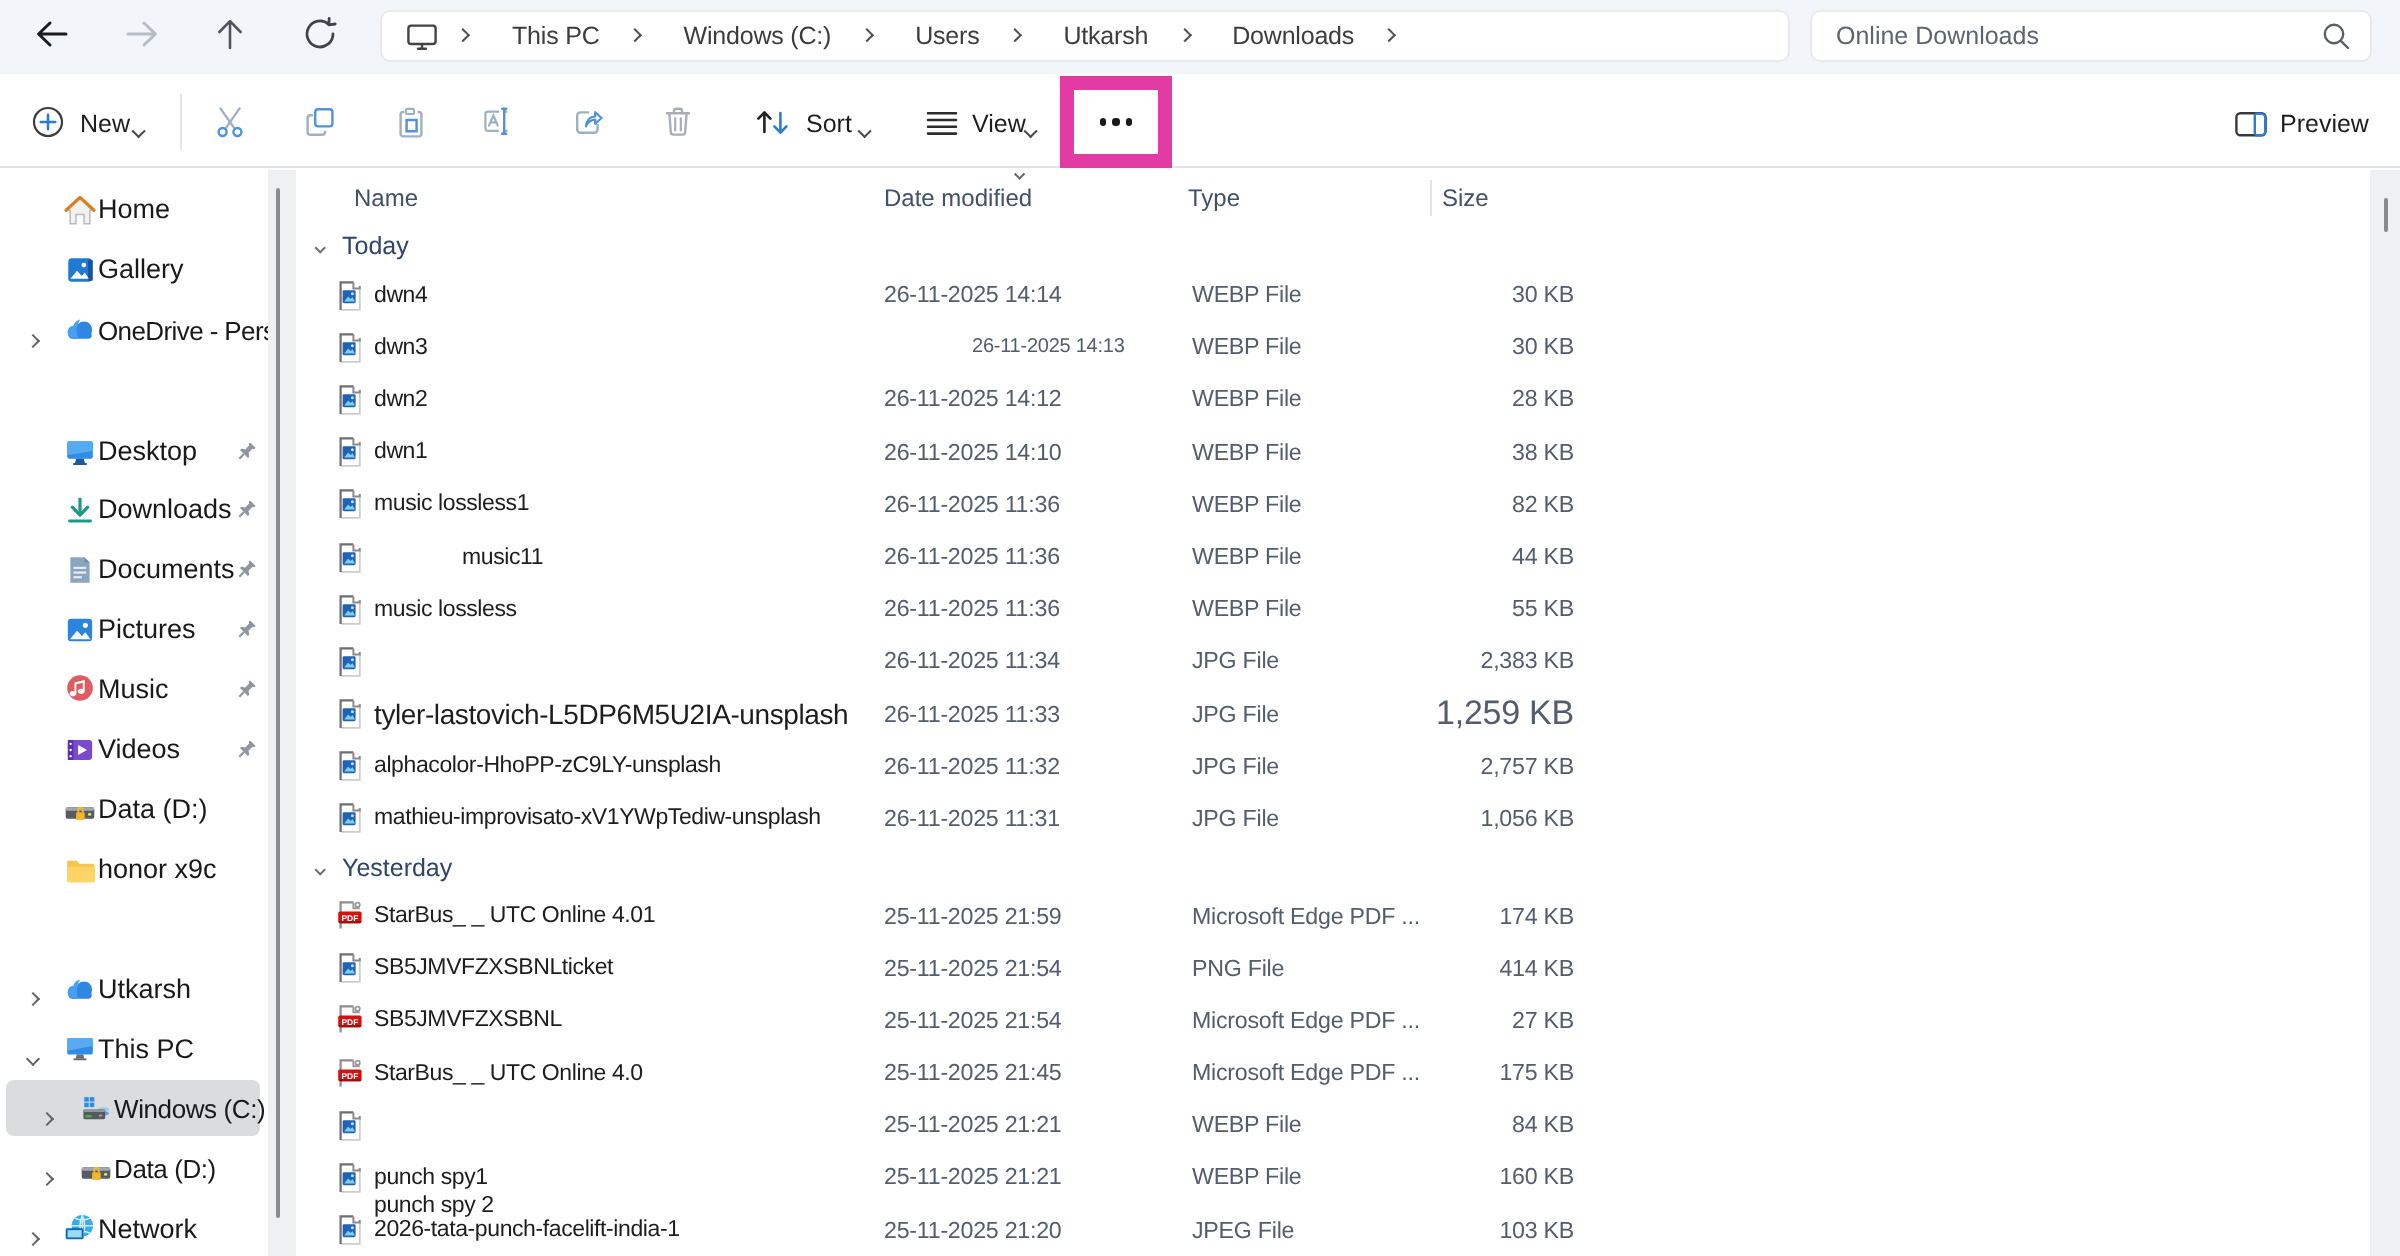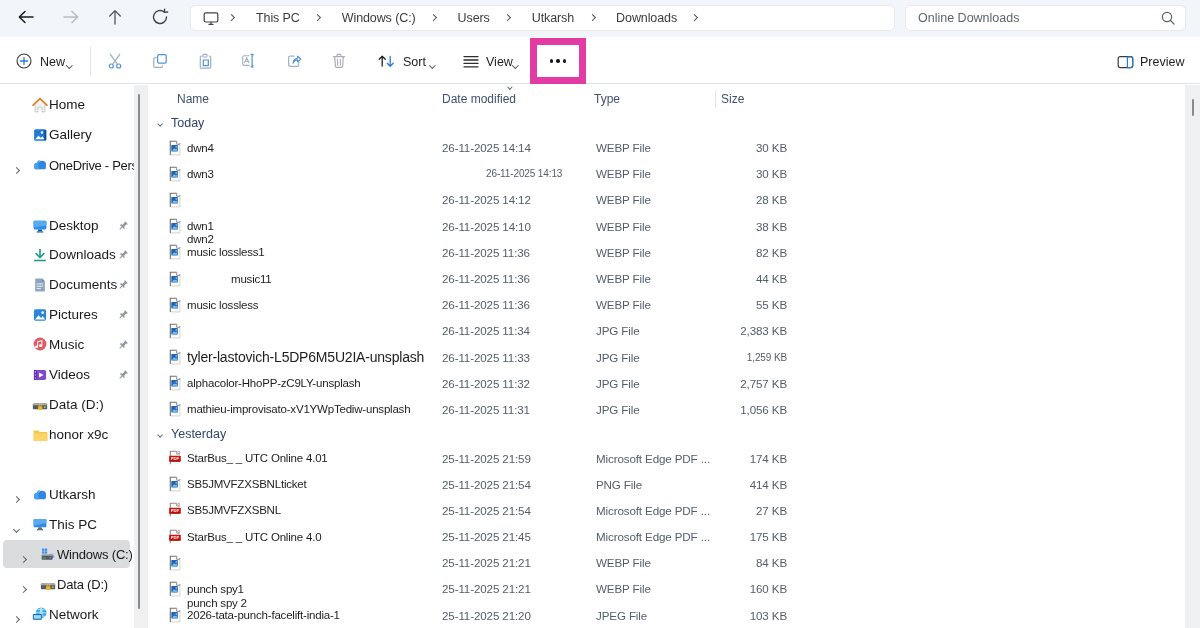--- a/index.html
+++ b/index.html
@@ -332,21 +332,21 @@
         <svg width="13" height="16" viewBox="0 0 13 16" style="">
           <path d="M2.3 1.2 H8.7 L11.9 4.4 V15 H2.3 Z" fill="#fff"></path>
           <path d="M11.9 4.5 V14.9 H2.5" fill="none" stroke="#cdcdcd" stroke-width="0.9"></path>
           <path d="M2.3 15 V1.2 H8.7" fill="none" stroke="#6f6f6f" stroke-width="1.1"></path>
           <path d="M8.7 1.3 V4.3 H11.9 V3.0" fill="none" stroke="#8a8a8a" stroke-width="1.0"></path>
           <rect x="3.3" y="5.1" width="6.5" height="6.5" rx="0.7" fill="#2063b6"></rect>
           <path d="M4.1 10.7 l2-2.5 1.2 1.3 0.9-1 1.3 2.2 Z" fill="#7fd0f2"></path>
           <circle cx="8.2" cy="6.9" r="0.75" fill="#bfe8fa"></circle>
         </svg>
       </span>
-      <span class="abs vc" style="left:39px;top:0;height:100%;color:#1d1d1d;font-size:11.5px;letter-spacing:-0.2px;margin-top:39px;">dwn2</span>
+      <span class="abs vc" style="left:39px;top:0;height:100%;color:#1d1d1d;font-size:11.5px;letter-spacing:-0.2px;">dwn2</span>
       <span class="abs vc" style="left:294px;top:0;height:100%;color:#535d6b;font-size:11.6px;letter-spacing:-0.12px;">26-11-2025 14:12</span>
       <span class="abs vc" style="left:448px;top:0;height:100%;color:#535d6b;font-size:11.6px;letter-spacing:-0.12px;">WEBP File</span>
       <span class="abs vc" style="left:492px;top:0;height:100%;width:147px;color:#535d6b;justify-content:flex-end;font-size:11.6px;letter-spacing:-0.12px;">28 KB</span>
     </div>
     <div style="height:26.2px;position:relative;">
       <span class="abs" style="left:20px;top:50%;transform:translateY(-50%);width:13px;height:16px;display:flex;">
         <svg width="13" height="16" viewBox="0 0 13 16" style="">
           <path d="M2.3 1.2 H8.7 L11.9 4.4 V15 H2.3 Z" fill="#fff"></path>
           <path d="M11.9 4.5 V14.9 H2.5" fill="none" stroke="#cdcdcd" stroke-width="0.9"></path>
           <path d="M2.3 15 V1.2 H8.7" fill="none" stroke="#6f6f6f" stroke-width="1.1"></path>
@@ -436,21 +436,21 @@
           <path d="M2.3 15 V1.2 H8.7" fill="none" stroke="#6f6f6f" stroke-width="1.1"></path>
           <path d="M8.7 1.3 V4.3 H11.9 V3.0" fill="none" stroke="#8a8a8a" stroke-width="1.0"></path>
           <rect x="3.3" y="5.1" width="6.5" height="6.5" rx="0.7" fill="#2063b6"></rect>
           <path d="M4.1 10.7 l2-2.5 1.2 1.3 0.9-1 1.3 2.2 Z" fill="#7fd0f2"></path>
           <circle cx="8.2" cy="6.9" r="0.75" fill="#bfe8fa"></circle>
         </svg>
       </span>
       <span class="abs vc" style="left:39px;top:0;height:100%;color:#1d1d1d;font-size:14px;letter-spacing:-0.2px;">tyler-lastovich-L5DP6M5U2IA-unsplash</span>
       <span class="abs vc" style="left:294px;top:0;height:100%;color:#535d6b;font-size:11.6px;letter-spacing:-0.12px;">26-11-2025 11:33</span>
       <span class="abs vc" style="left:448px;top:0;height:100%;color:#535d6b;font-size:11.6px;letter-spacing:-0.12px;">JPG File</span>
-      <span class="abs vc" style="left:492px;top:0;height:100%;width:147px;color:#535d6b;justify-content:flex-end;font-size:10px;letter-spacing:-0.12px;">1,259 KB</span>
+      <span class="abs vc" style="left:492px;top:0;height:100%;width:147px;color:#535d6b;justify-content:flex-end;font-size:17px;letter-spacing:-0.12px;">1,259 KB</span>
     </div>
     <div style="height:26.2px;position:relative;">
       <span class="abs" style="left:20px;top:50%;transform:translateY(-50%);width:13px;height:16px;display:flex;">
         <svg width="13" height="16" viewBox="0 0 13 16" style="">
           <path d="M2.3 1.2 H8.7 L11.9 4.4 V15 H2.3 Z" fill="#fff"></path>
           <path d="M11.9 4.5 V14.9 H2.5" fill="none" stroke="#cdcdcd" stroke-width="0.9"></path>
           <path d="M2.3 15 V1.2 H8.7" fill="none" stroke="#6f6f6f" stroke-width="1.1"></path>
           <path d="M8.7 1.3 V4.3 H11.9 V3.0" fill="none" stroke="#8a8a8a" stroke-width="1.0"></path>
           <rect x="3.3" y="5.1" width="6.5" height="6.5" rx="0.7" fill="#2063b6"></rect>
           <path d="M4.1 10.7 l2-2.5 1.2 1.3 0.9-1 1.3 2.2 Z" fill="#7fd0f2"></path>

